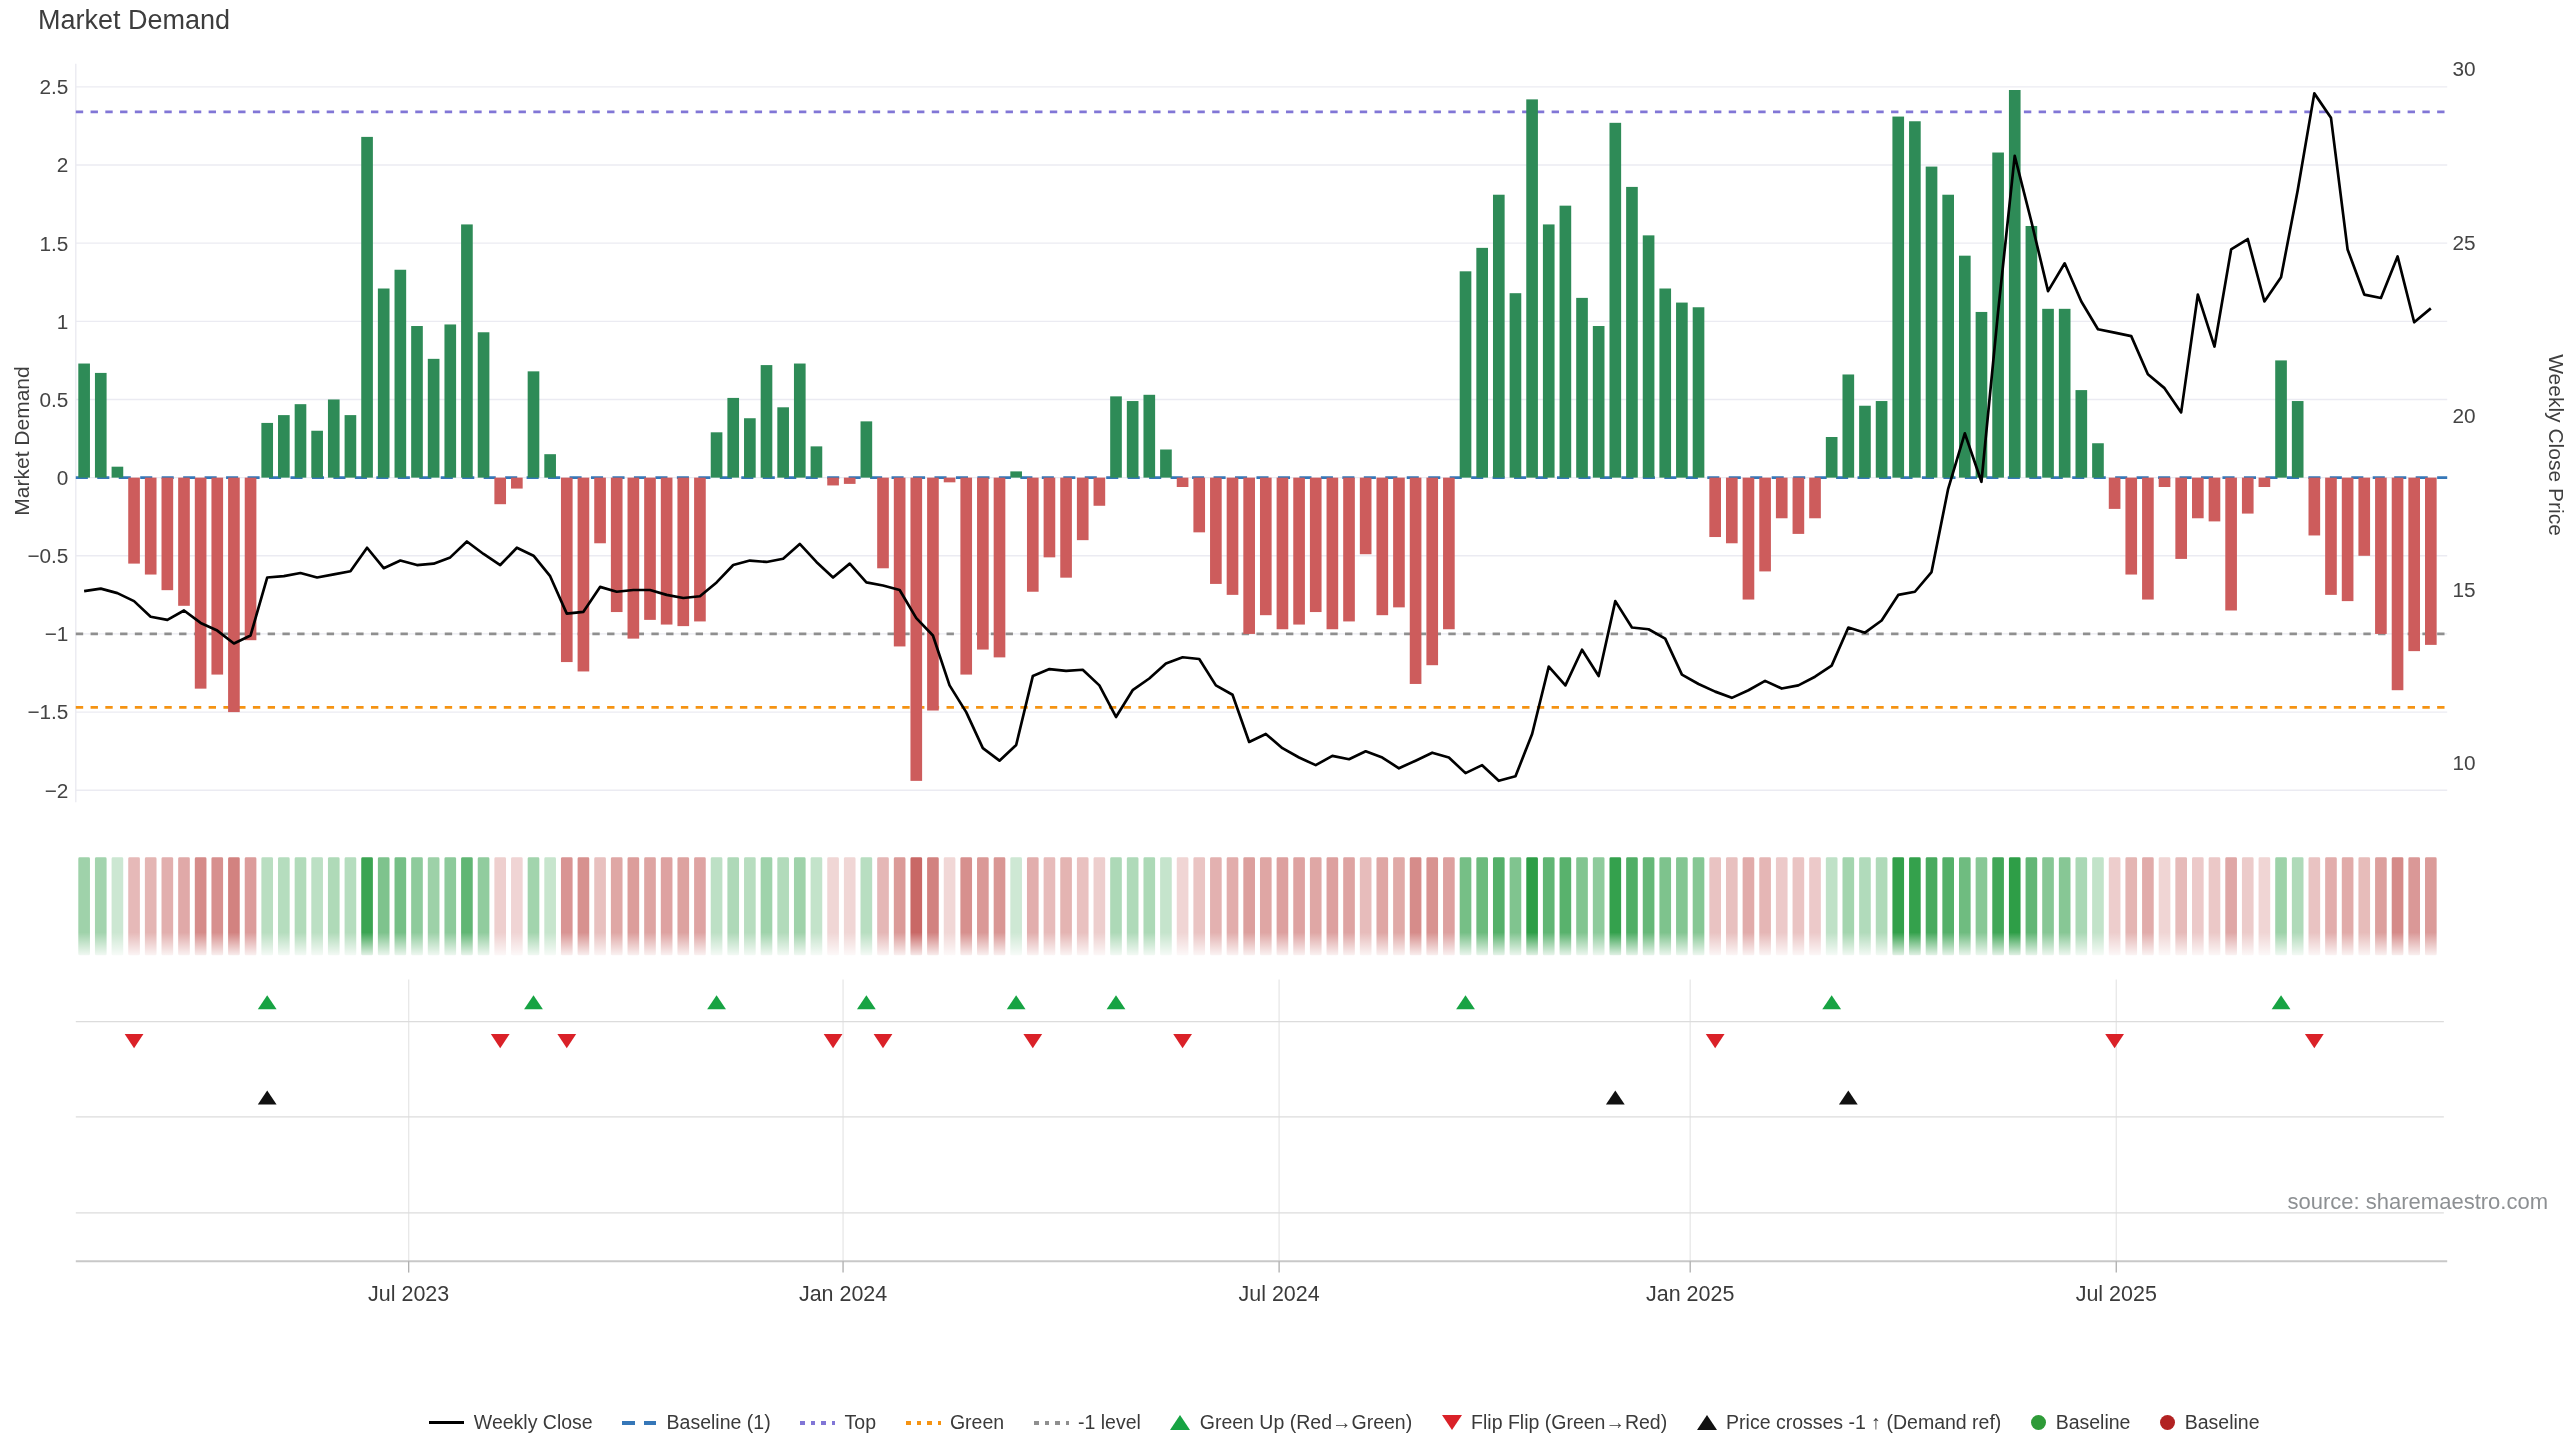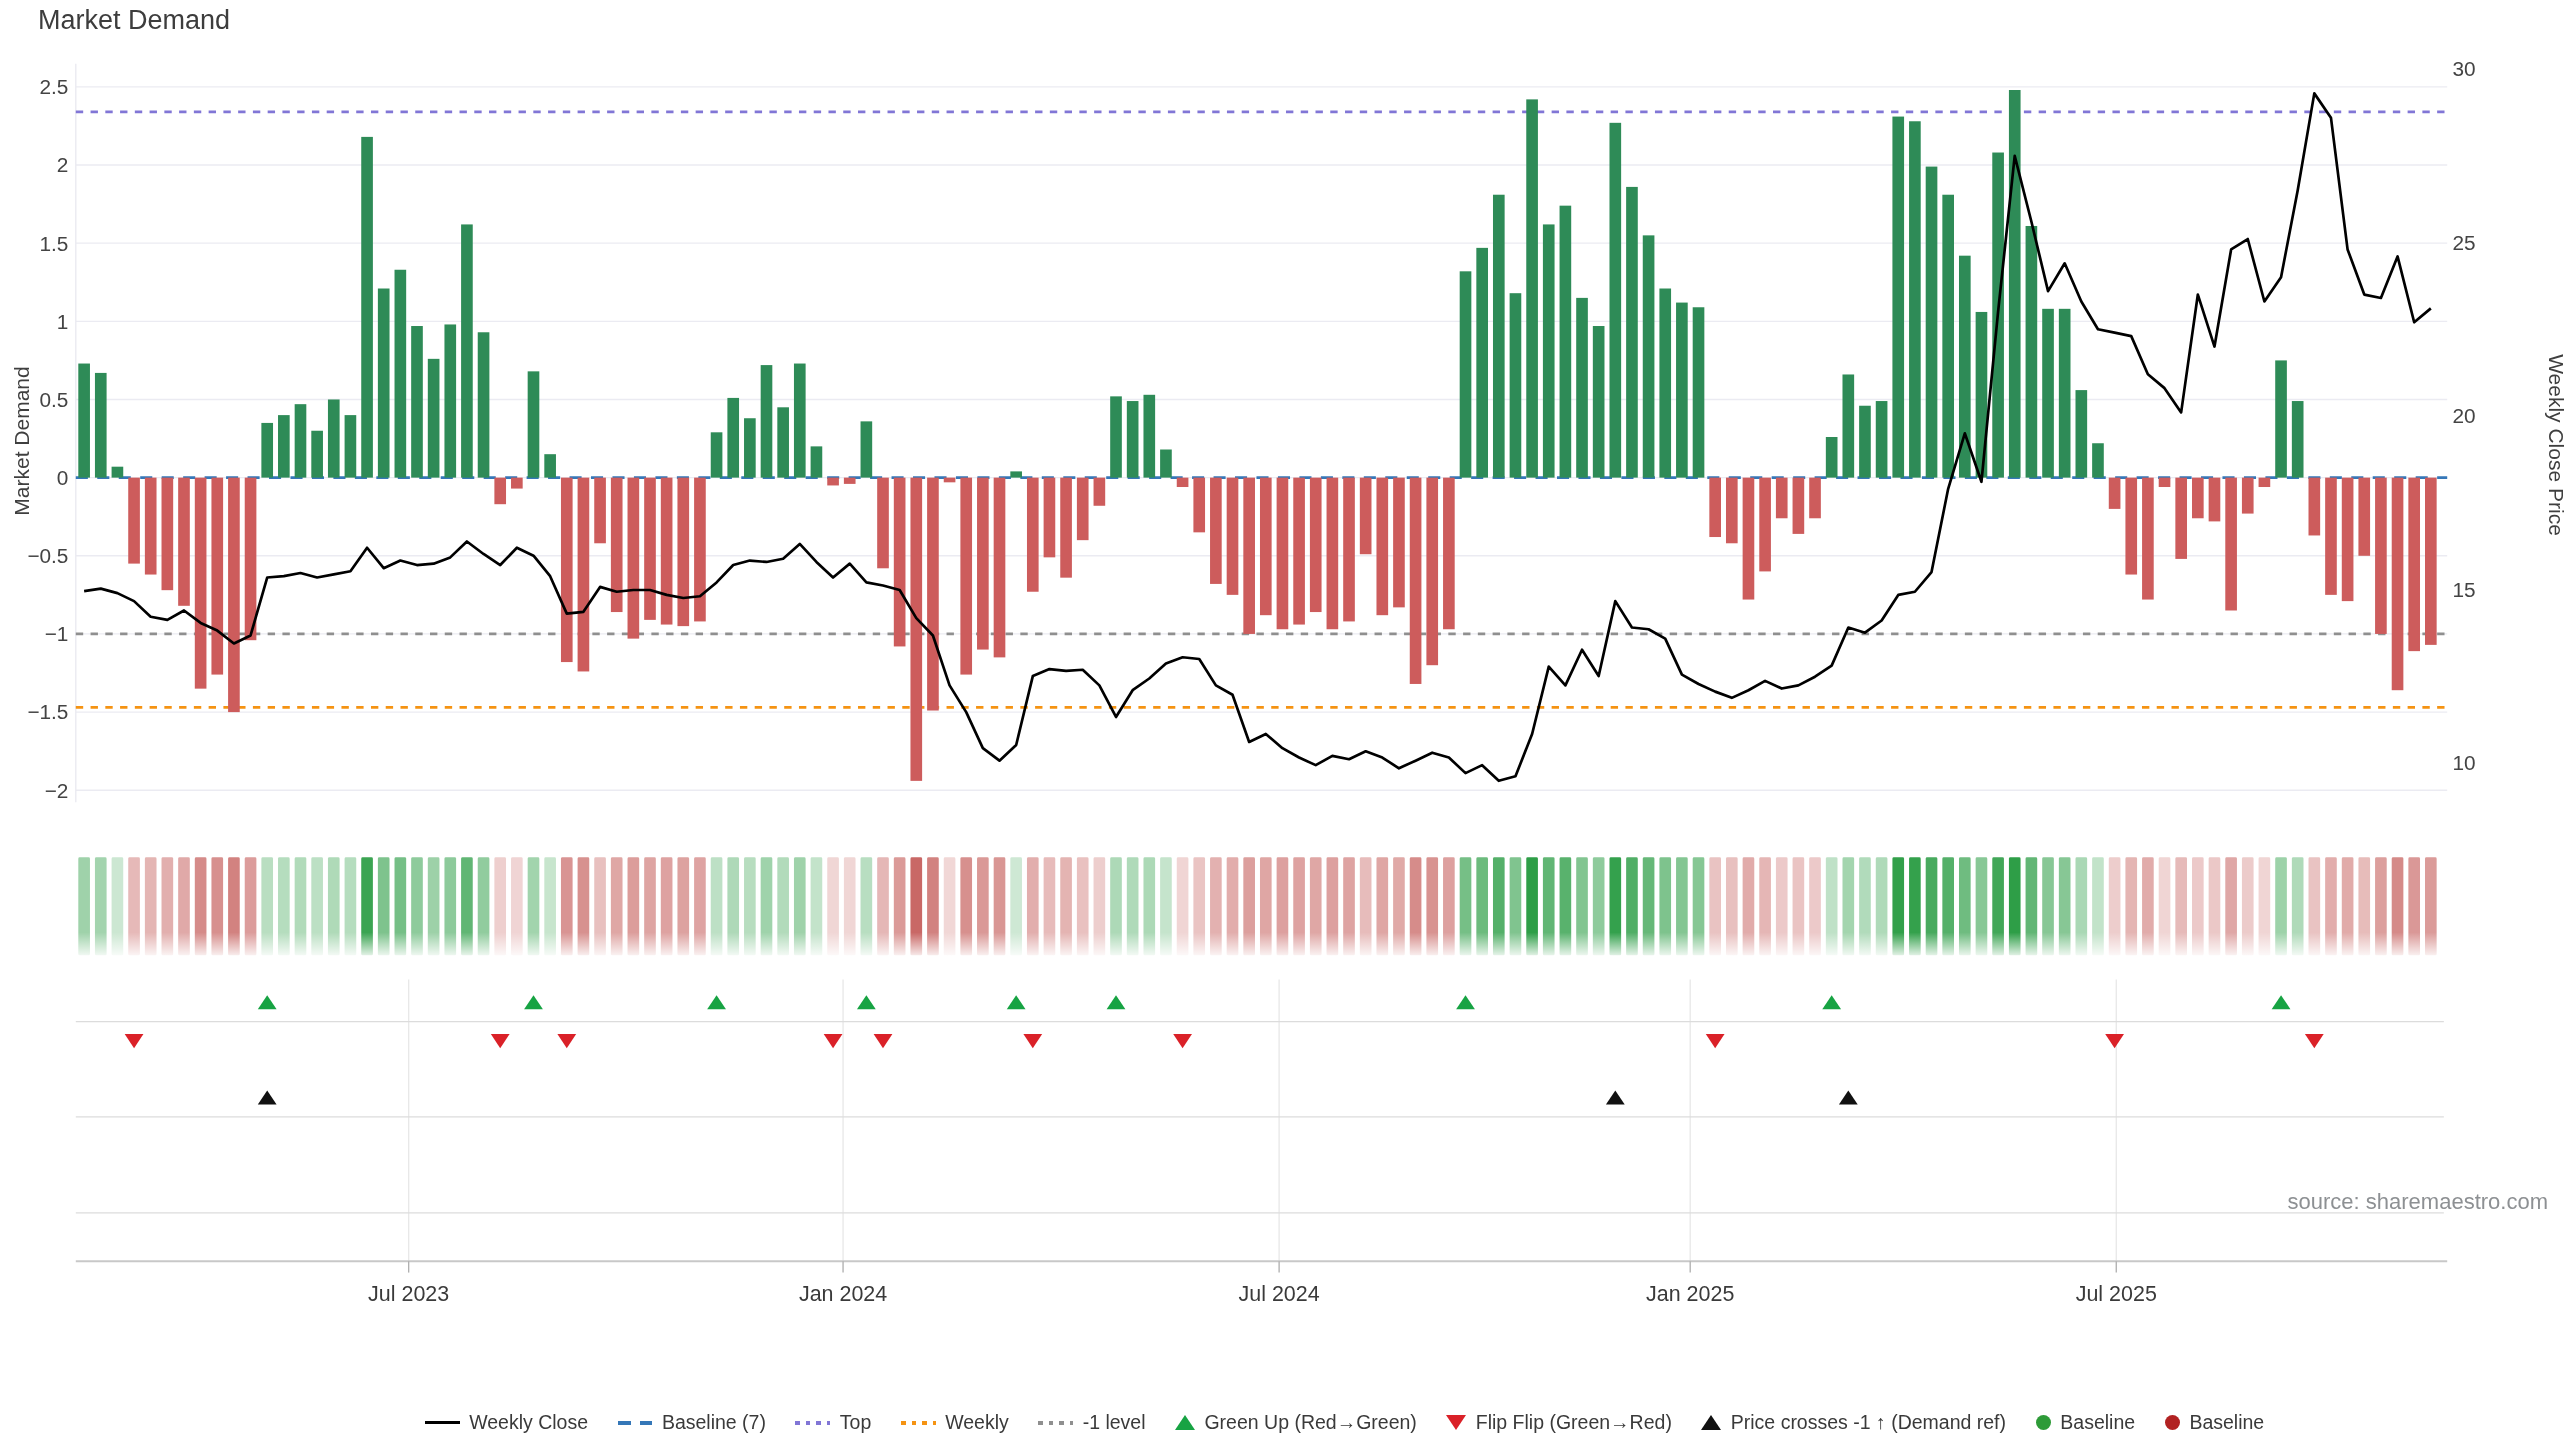--- a/index.html
+++ b/index.html
@@ -405,29 +405,29 @@
       </g>
     </svg>
   <div class="source">source: sharemaestro.com</div>
   <div class="legend" id="legend">
       <span class="legend-item">
         <span class="sw sw-line" style="background: rgb(0, 0, 0);"></span>
         <span>Weekly Close</span>
       </span>
       <span class="legend-item">
         <span class="sw sw-dash" style="background: repeating-linear-gradient(90deg, rgb(53, 119, 184) 0px, rgb(53, 119, 184) 12.7px, transparent 12.7px, transparent 21.5px);"></span>
-        <span>Baseline (7)</span>
+        <span>Baseline (1)</span>
       </span>
       <span class="legend-item">
         <span class="sw sw-dot" style="background: repeating-linear-gradient(90deg, rgb(129, 118, 214) 0px, rgb(129, 118, 214) 4.7px, transparent 4.7px, transparent 10.7px);"></span>
         <span>Top</span>
       </span>
       <span class="legend-item">
         <span class="sw sw-dot" style="background: repeating-linear-gradient(90deg, rgb(245, 147, 18) 0px, rgb(245, 147, 18) 4.7px, transparent 4.7px, transparent 10.7px);"></span>
-        <span>Weekly</span>
+        <span>Green</span>
       </span>
       <span class="legend-item">
         <span class="sw sw-dot" style="background: repeating-linear-gradient(90deg, rgb(143, 143, 143) 0px, rgb(143, 143, 143) 4.7px, transparent 4.7px, transparent 10.7px);"></span>
         <span>-1 level</span>
       </span>
       <span class="legend-item">
         <span class="sw sw-tri-up" style="border-bottom-color: rgb(23, 163, 67);"></span>
         <span>Green Up (Red→Green)</span>
       </span>
       <span class="legend-item">

